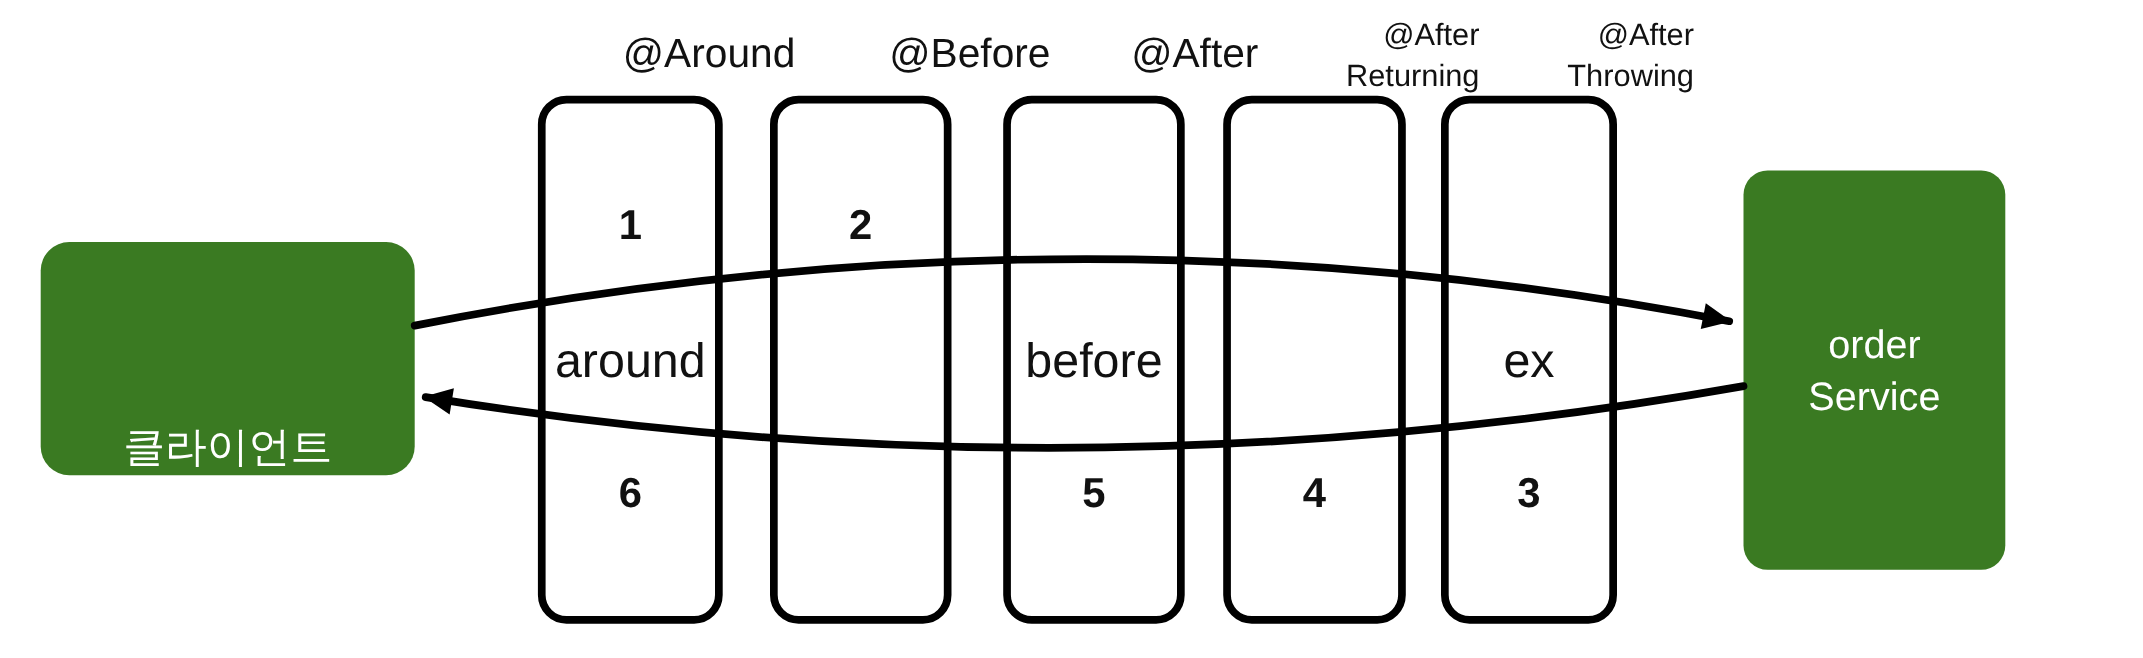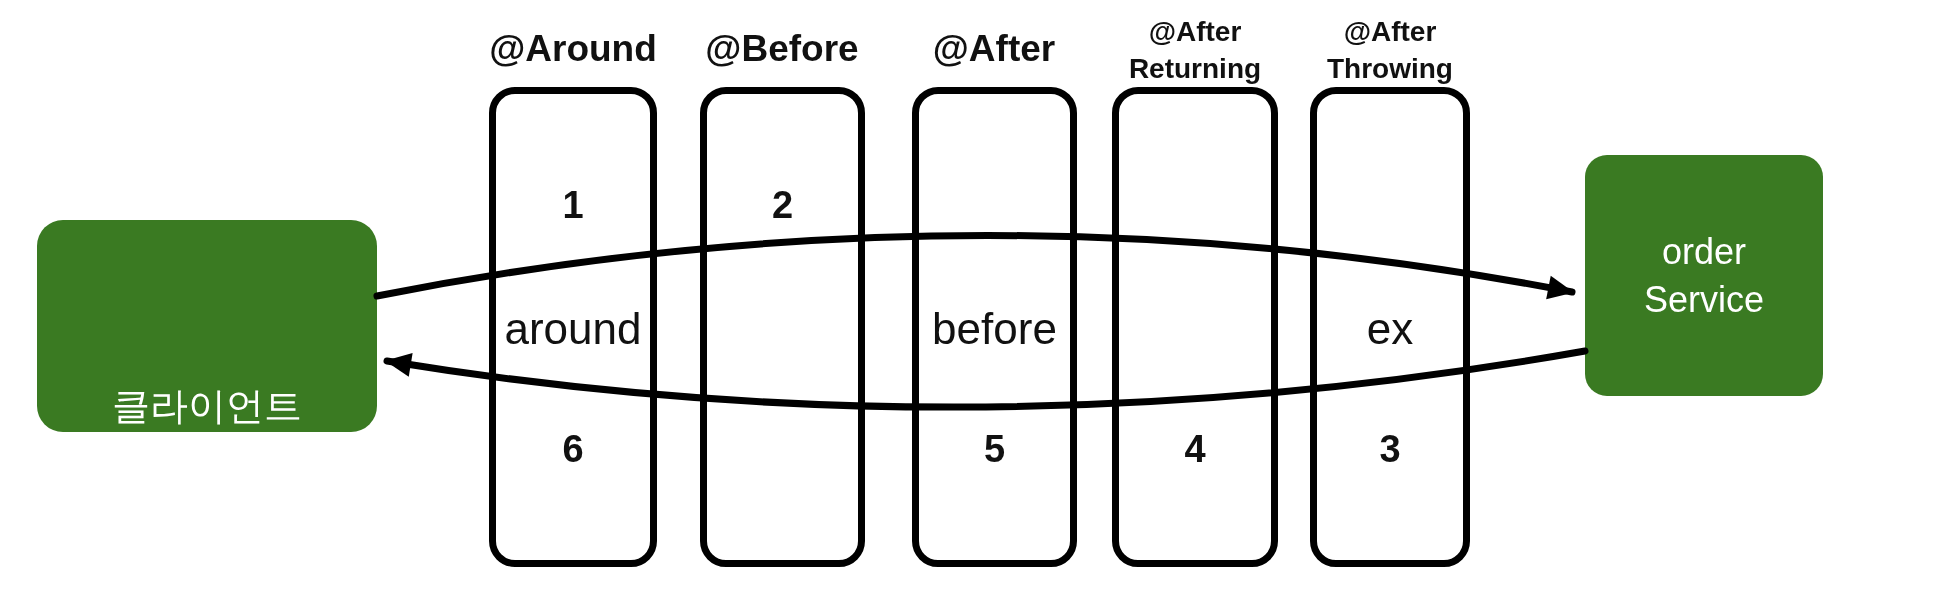--- a/index.html
+++ b/index.html
@@ -27,21 +27,21 @@
     justify-content: center;
     text-align: center;
     z-index: 2;
   }
   .node .node-label { white-space: pre-line; }
   .client {
     left: 37px; top: 220px; width: 340px; height: 212px;
     border-radius: 26px; font-size: 38px; align-items: flex-end;
   }
   .service {
-    left: 1585px; top: 155px; width: 238px; height: 241px;
+    left: 1585px; top: 155px; width: 238px; height: 363px;
     border-radius: 22px; font-size: 36px; line-height: 1.32;
   }
   
   .advice {
     position: absolute;
     top: 87px; height: 480px;
     border: 7px solid var(--stroke);
     border-radius: 26px;
     box-sizing: border-box;
     background: transparent;
@@ -56,29 +56,29 @@
     position: absolute; left: 0; right: 0;
     text-align: center; height: 42px; line-height: 42px;
   }
   .row-top    { top: 90px;  font-size: 38px; font-weight: bold; }
   .row-mid    { top: 214px; font-size: 44px; font-weight: normal; }
   .row-bottom { top: 334px; font-size: 38px; font-weight: bold; }
   
   .hdr {
     position: absolute;
     width: 300px;
-    text-align: center;
-    font-weight: bold;
+    text-align: right;
+    font-weight: normal;
     white-space: pre-line;
     z-index: 3;
   }
   .hdr.big   { top: 27px; font-size: 37px; line-height: 44px; }
   .hdr.small { top: 13px; font-size: 28px; line-height: 37px; }
   .hx1 { left: 423px; }
-  .hx2 { left: 632px; }
+  .hx2 { left: 655px; }
   .hx3 { left: 844px; }
   .hx4 { left: 1045px; }
   .hx5 { left: 1240px; }
   
   .arrows {
     position: absolute; left: 0; top: 0;
     width: 1948px; height: 598px;
     z-index: 5;
     pointer-events: none;
   }

